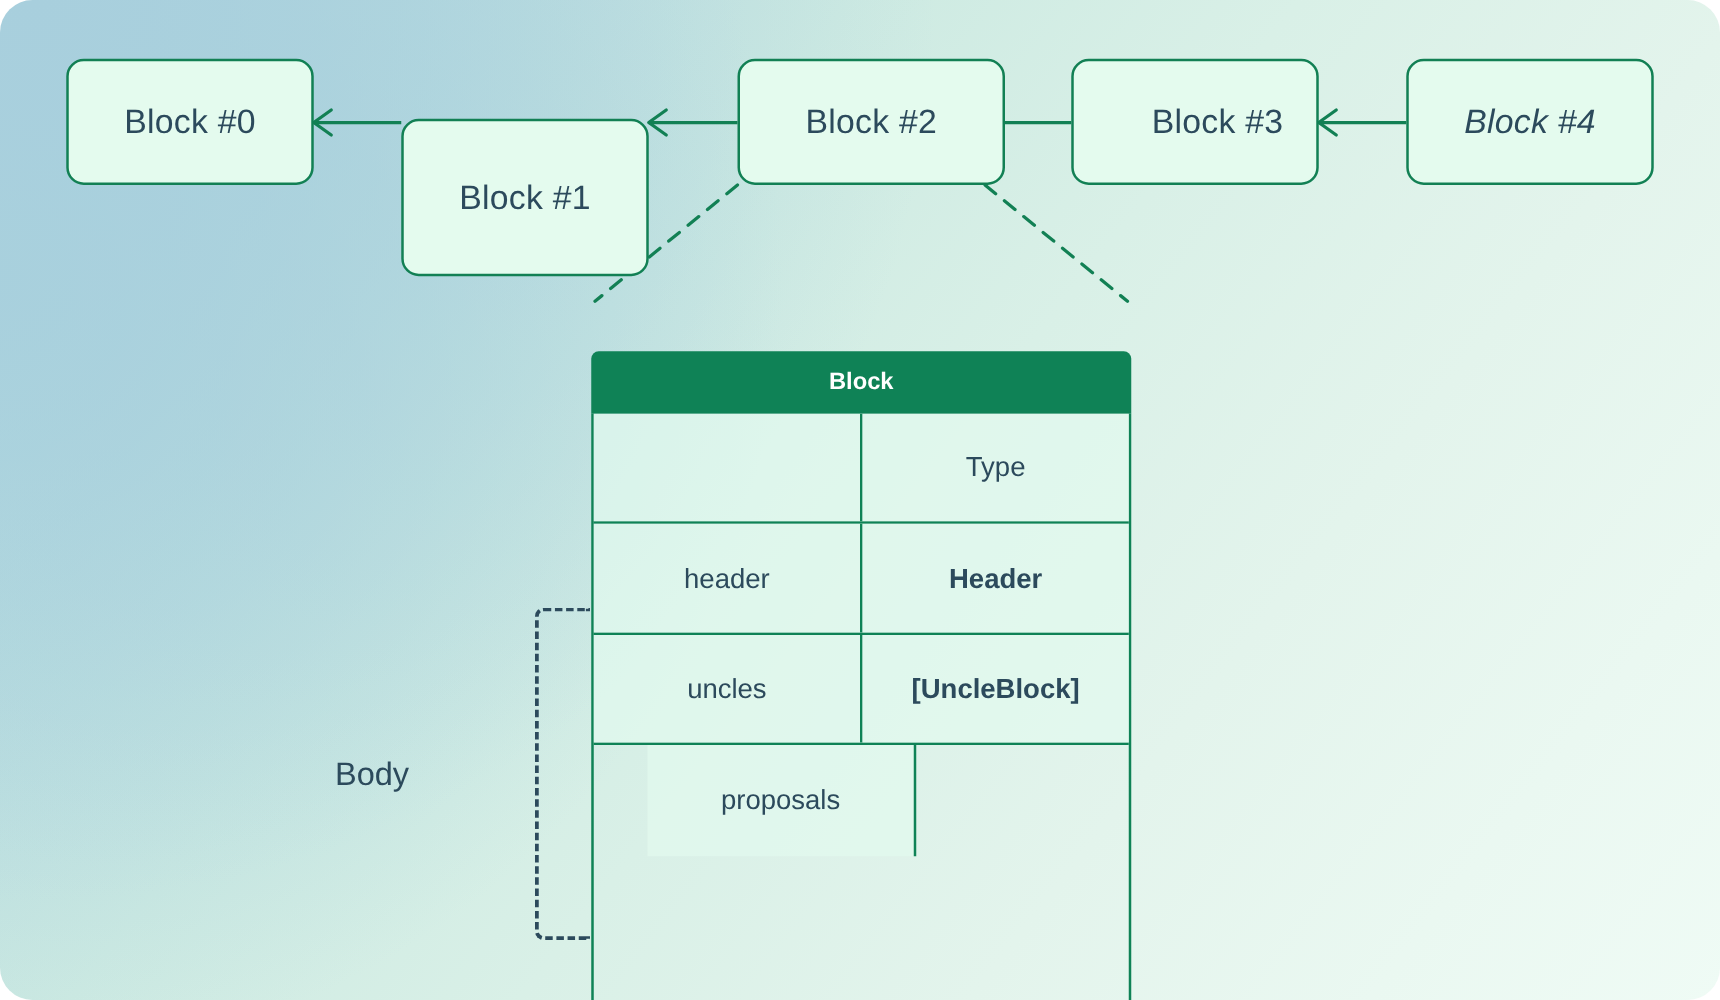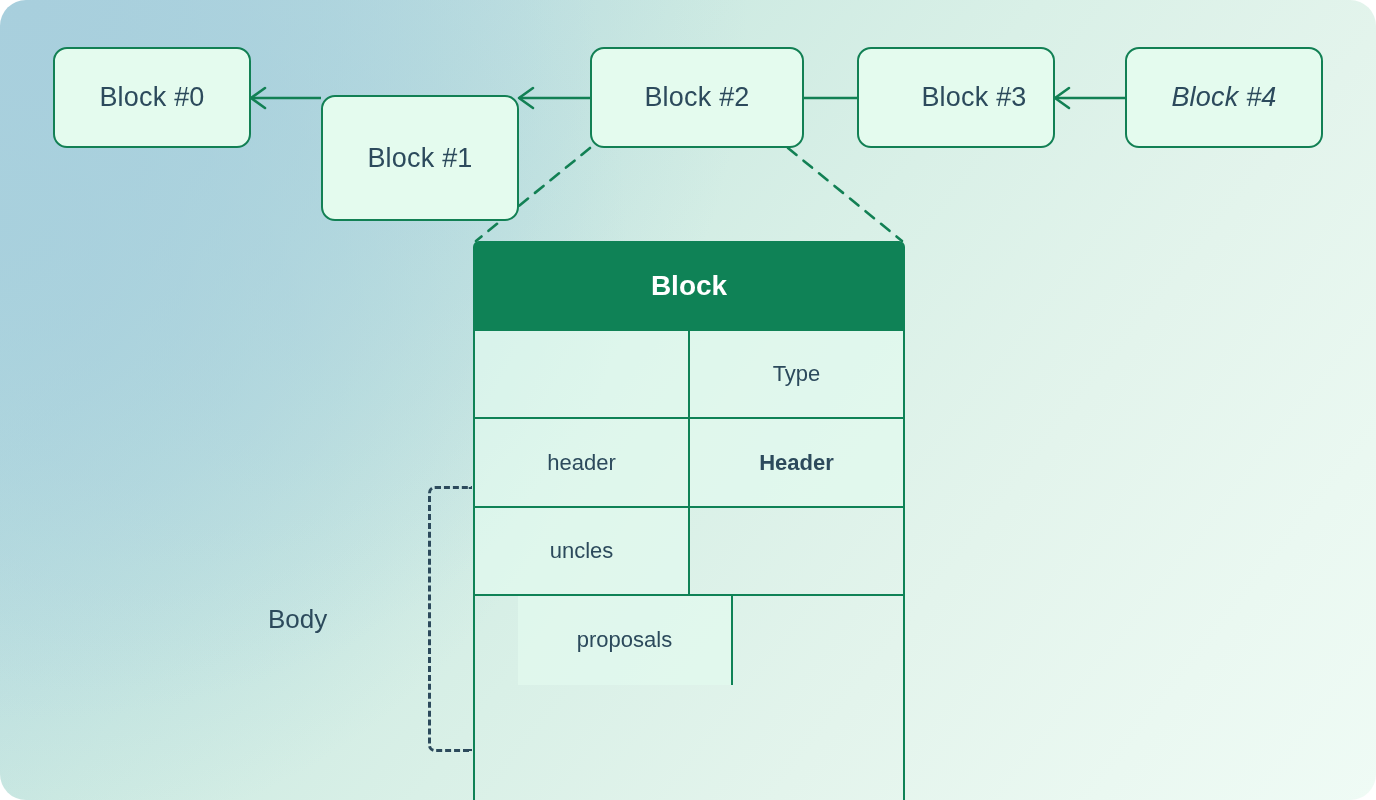--- a/index.html
+++ b/index.html
@@ -43,29 +43,30 @@
 
   
   #block-table {
     position: absolute;
     left: 473px;
     top: 241px;
     width: 432px;
     height: 512px;
   }
   #block-table .tbl-header {
-    height: 90px;
+    height: 50px;
     background: #0f8256;
     border-radius: 6px 6px 0 0;
     display: flex;
     align-items: center;
     justify-content: center;
     color: #ffffff;
-    font-size: 28px;
+    font-size: 19px;
     font-weight: bold;
+    margin-top: 40px;
   }
   #block-table .tbl-body {
     border: 2px solid #0f8256;
     border-top: none;
     height: 514px;
   }
   #block-table .trow {
     display: flex;
     height: 88.4px;
     border-bottom: 2px solid #0f8256;
@@ -158,20 +159,21 @@
         <div class="cell name"></div>
         <div class="cell type">Type</div>
       </div>
       <div id="rows">
           <div class="trow">
             <div class="cell name">header</div>
             <div class="cell type bold">Header</div>
           </div>
           <div class="trow">
             <div class="cell name">uncles</div>
+            <div class="cell type bold">[UncleBlock]</div>
           </div>
           <div class="trow">
             <div class="cell name">proposals</div>
           </div>
         </div>
     </div>
   </div>
 
   <div id="body-bracket"></div>
   <div id="body-label">Body</div>

